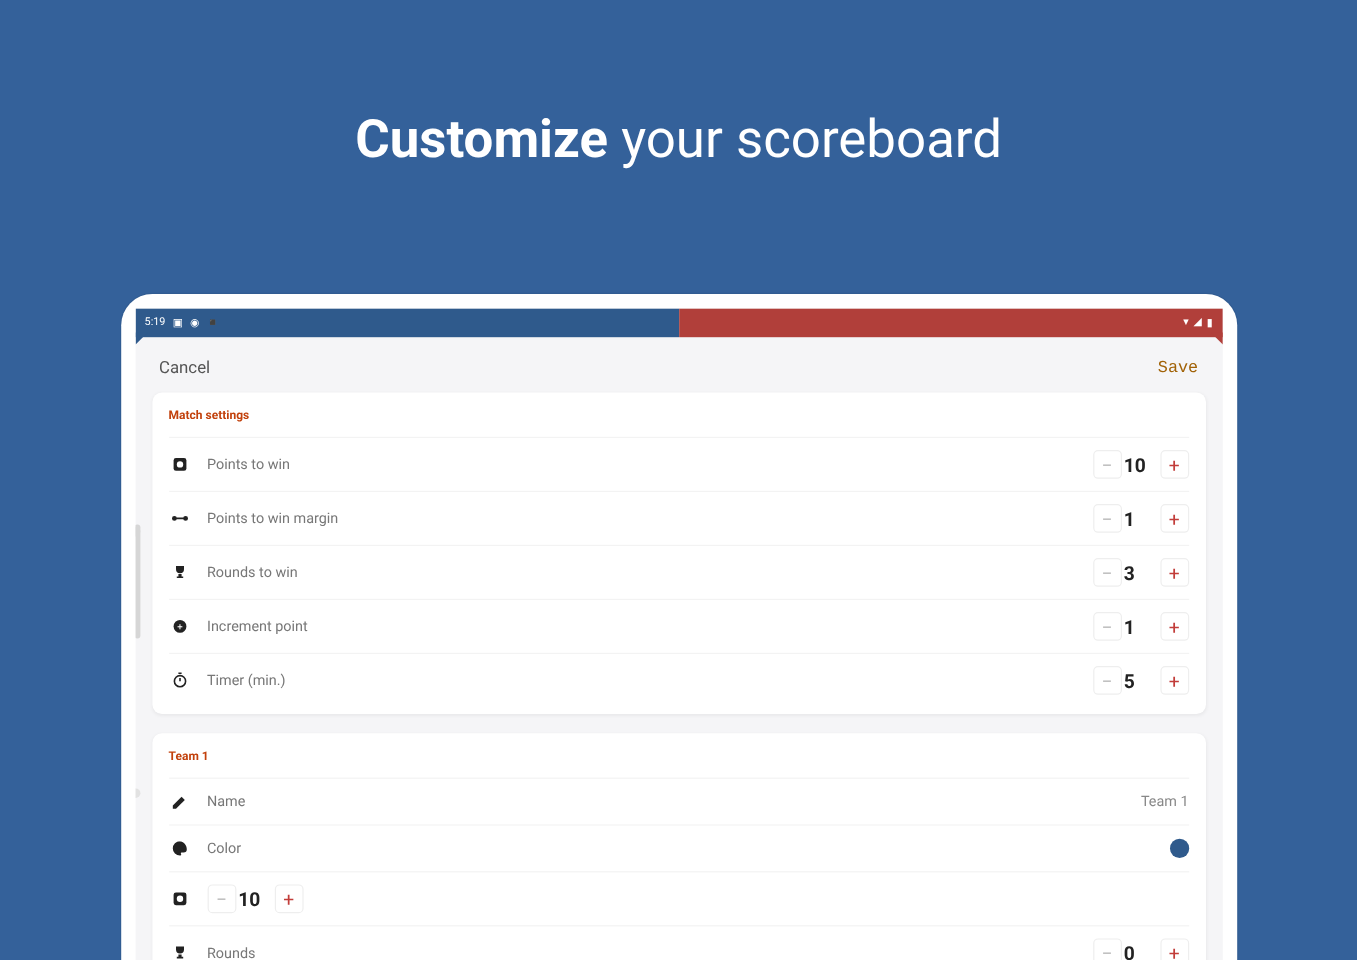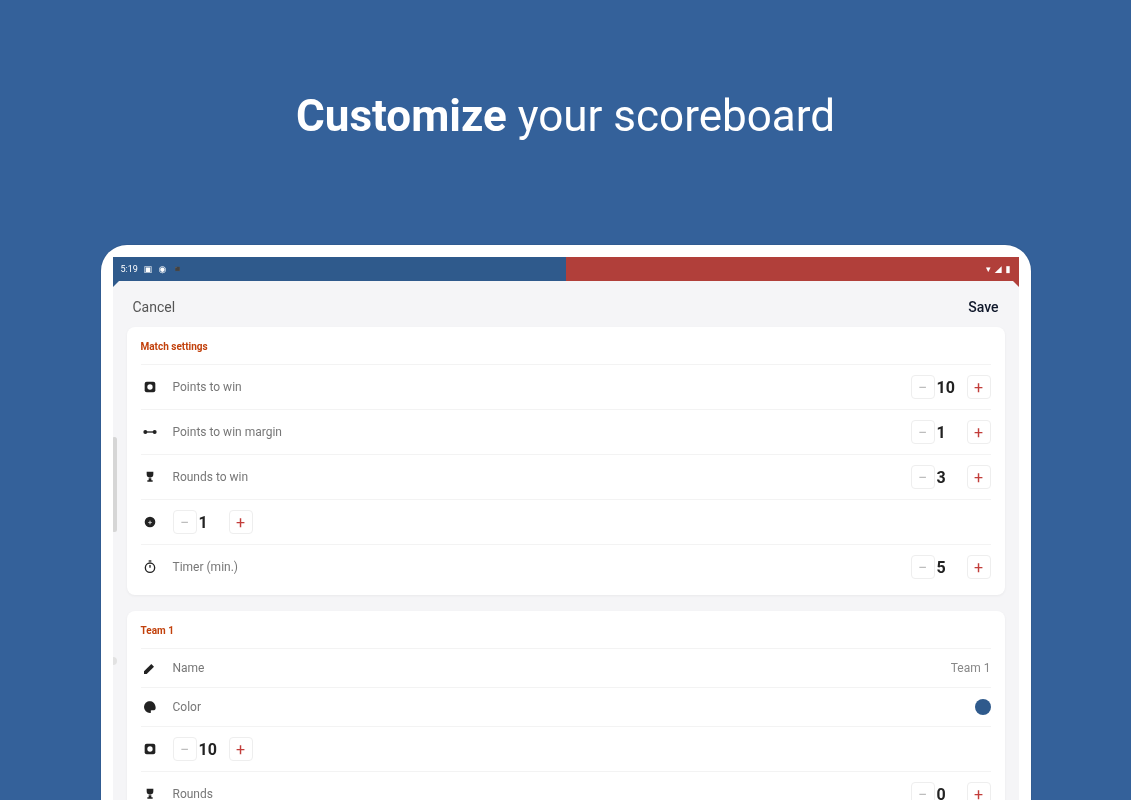--- a/index.html
+++ b/index.html
@@ -77,21 +77,21 @@
   border-top: 10px solid #b13f3a;
   border-left: 10px solid transparent;
 }
 .toolbar {
   display: flex;
   justify-content: space-between;
   padding: 18px 20px 12px;
   font-size: 14px;
 }
 .toolbar .cancel { color: #555; }
-.toolbar .save { color: #0f172a; font-weight: 500; }
+.toolbar .save { color: #a16207; font-weight: 500; font-family: Liberation Mono, monospace; }
 .content-wrap {
   padding: 0 14px;
   position: relative;
 }
 .scrollbar-stub {
   position: absolute;
   left: -1px;
   top: 110px;
   width: 5px;
   height: 95px;
@@ -269,20 +269,21 @@
           </div>
         </div>
 
         <div class="row">
           <span class="row-icon">
               <svg viewBox="0 0 24 24" fill="currentColor">
                 <circle cx="12" cy="12" r="8"></circle>
                 <text x="12" y="16" text-anchor="middle" font-size="12" fill="#fff">+</text>
               </svg>
             </span>
+          <span class="row-label">Increment point</span>
           <div class="stepper">
             <div class="step-btn">−</div>
             <div class="step-val">1</div>
             <div class="step-btn plus">+</div>
           </div>
         </div>
 
         <div class="row">
           <span class="row-icon">
               <svg viewBox="0 0 24 24" fill="currentColor">

